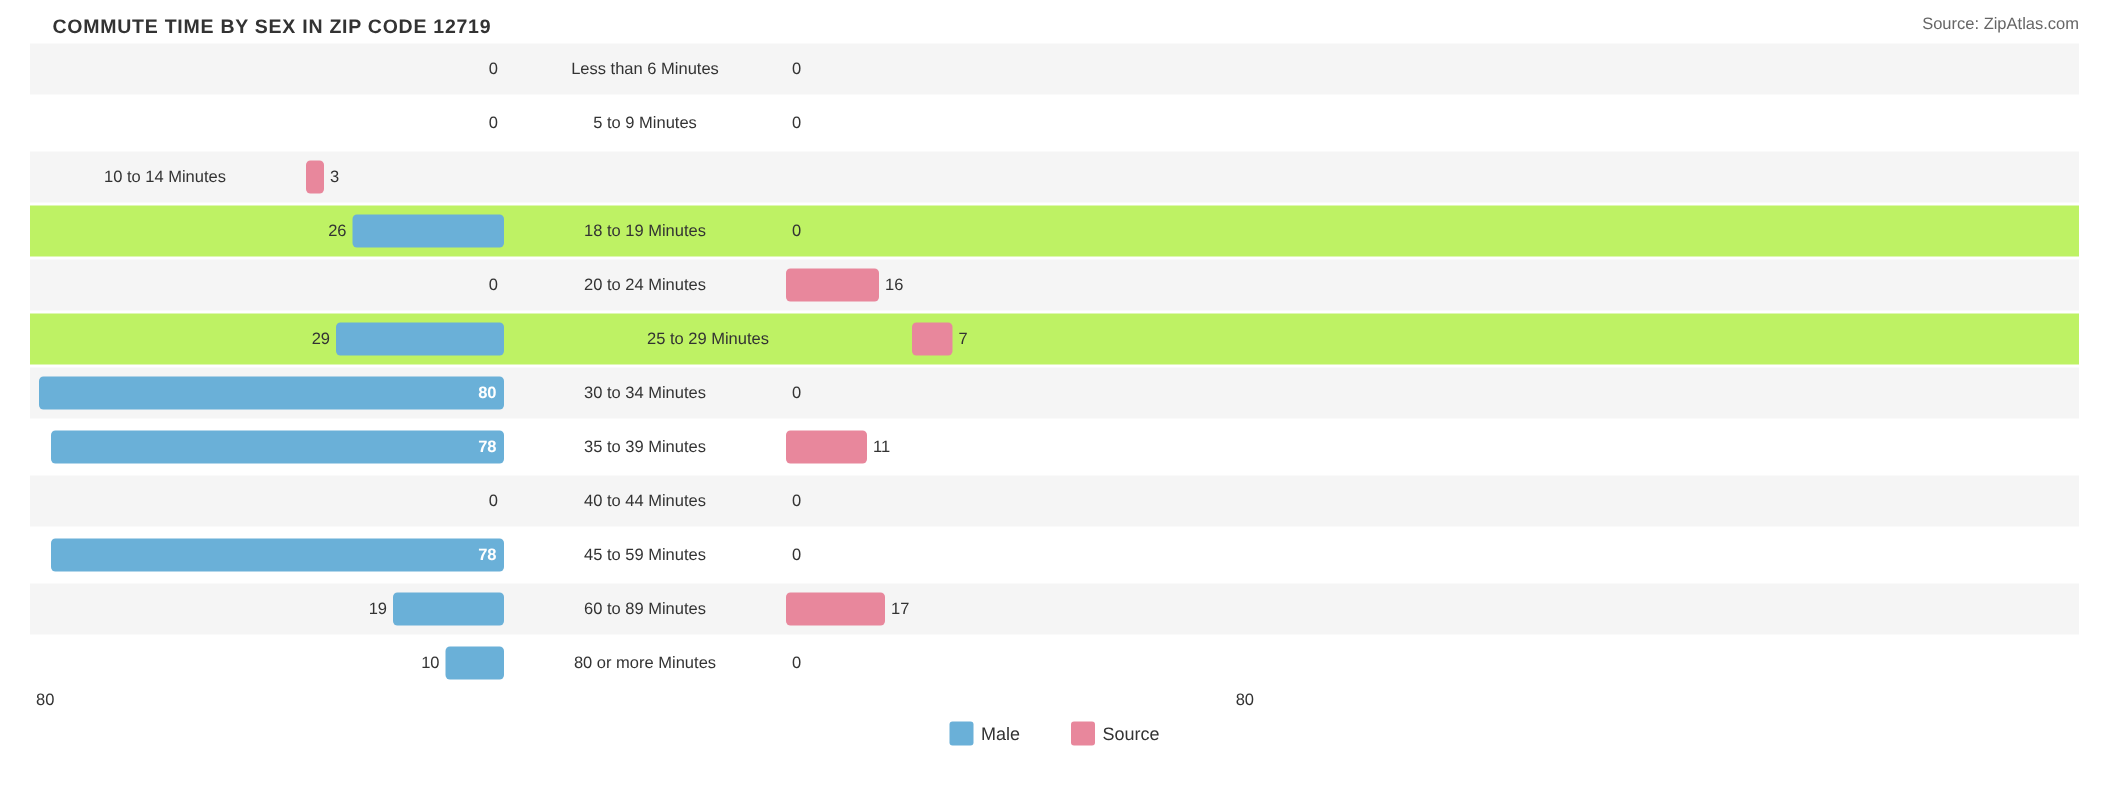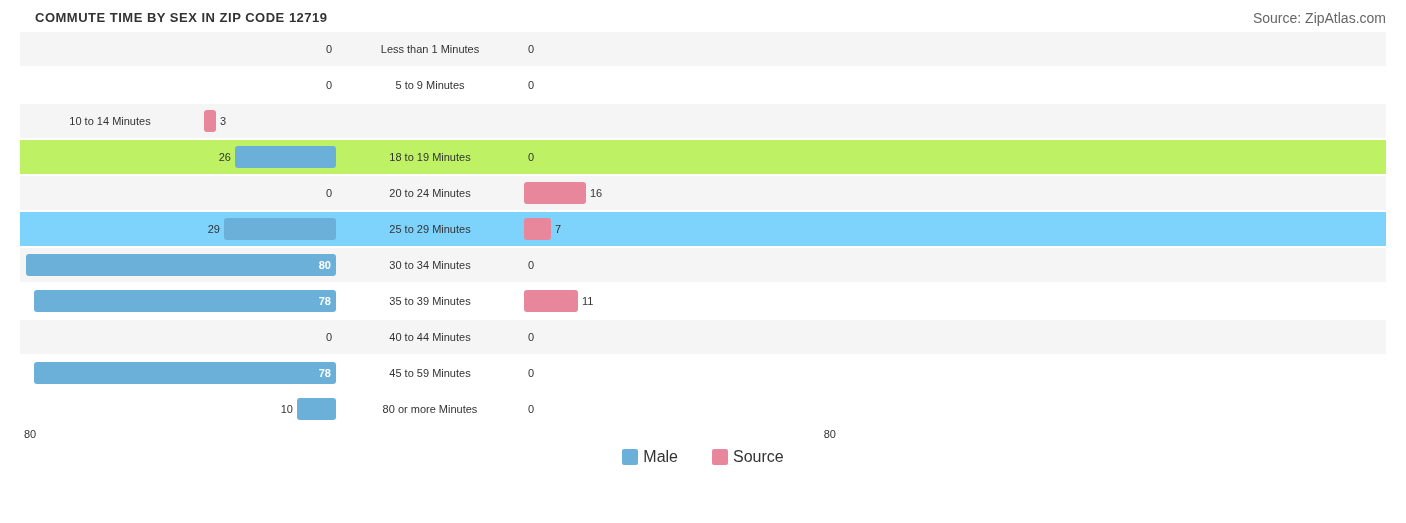--- a/index.html
+++ b/index.html
@@ -13,21 +13,21 @@
     .chart-title {
       font-size: 13px;
       font-weight: bold;
       color: #333;
       text-transform: uppercase;
       letter-spacing: 0.5px;
       margin-bottom: 4px;
       margin-left: 15px;
     }
     .source {
-      font-size: 14px;
+      font-size: 11px;
       color: #666;
       text-align: right;
       margin-bottom: 6px;
     }
     .chart-container {
       width: 100%;
     }
     .row {
       display: flex;
       align-items: center;
@@ -100,21 +100,21 @@
       color: #333;
       margin-left: 4px;
       min-width: 20px;
     }
     .legend {
       display: flex;
       justify-content: center;
       align-items: center;
       gap: 34px;
       margin-top: 8px;
-      font-size: 16px;
+      font-size: 12px;
       color: #333;
     }
     .legend-item {
       display: flex;
       align-items: center;
       gap: 5px;
     }
     .legend-box {
       width: 16px;
       height: 16px;
@@ -152,21 +152,21 @@
   <div style="display:flex; justify-content:space-between; align-items:flex-start;">
     <div class="chart-title">COMMUTE TIME BY SEX IN ZIP CODE 12719</div>
     <div class="source">Source: ZipAtlas.com</div>
   </div>
 
   <div class="chart-container" id="chart-body">
   <div class="row" style="background: rgb(245, 245, 245);">
         <div class="left-section">
           <span class="male-value-outside">0</span>
         </div>
-        <div class="label-section">Less than 1 Minutes</div>
+        <div class="label-section">Less than 6 Minutes</div>
         <div class="right-section">
           <span class="female-value-outside">0</span>
         </div>
       </div>
       <div class="row" style="background: rgb(255, 255, 255);">
         <div class="left-section">
           <span class="male-value-outside">0</span>
         </div>
         <div class="label-section">5 to 9 Minutes</div>
         <div class="right-section">
@@ -193,21 +193,21 @@
       <div class="row" style="background: rgb(245, 245, 245);">
         <div class="left-section">
           <span class="male-value-outside">0</span>
         </div>
         <div class="label-section">20 to 24 Minutes</div>
         <div class="right-section">
           <div class="female-bar" style="width: 62px; background: rgb(232, 135, 156);"></div>
           <span class="female-value-outside">16</span>
         </div>
       </div>
-      <div class="row" style="background: #7dd3fc;">
+      <div class="row" style="background: #bef264; gap: 42px;">
         <div class="left-section">
           <span class="male-value-outside">29</span>
           <div class="male-bar" style="width: 112px; background: rgb(106, 176, 216);"></div>
         </div>
         <div class="label-section">25 to 29 Minutes</div>
         <div class="right-section">
           <div class="female-bar" style="width: 27px; background: rgb(232, 135, 156);"></div>
           <span class="female-value-outside">7</span>
         </div>
       </div>
@@ -239,20 +239,31 @@
           <span class="female-value-outside">0</span>
         </div>
       </div>
       <div class="row" style="background: rgb(255, 255, 255);">
         <div class="left-section">
           <div class="male-bar" style="width: 302px; background: rgb(106, 176, 216);">78</div>
         </div>
         <div class="label-section">45 to 59 Minutes</div>
         <div class="right-section">
           <span class="female-value-outside">0</span>
+        </div>
+      </div>
+      <div class="row" style="background: rgb(245, 245, 245);">
+        <div class="left-section">
+          <span class="male-value-outside">19</span>
+          <div class="male-bar" style="width: 74px; background: rgb(106, 176, 216);"></div>
+        </div>
+        <div class="label-section">60 to 89 Minutes</div>
+        <div class="right-section">
+          <div class="female-bar" style="width: 66px; background: rgb(232, 135, 156);"></div>
+          <span class="female-value-outside">17</span>
         </div>
       </div>
       <div class="row" style="background: rgb(255, 255, 255);">
         <div class="left-section">
           <span class="male-value-outside">10</span>
           <div class="male-bar" style="width: 39px; background: rgb(106, 176, 216);"></div>
         </div>
         <div class="label-section">80 or more Minutes</div>
         <div class="right-section">
           <span class="female-value-outside">0</span>

